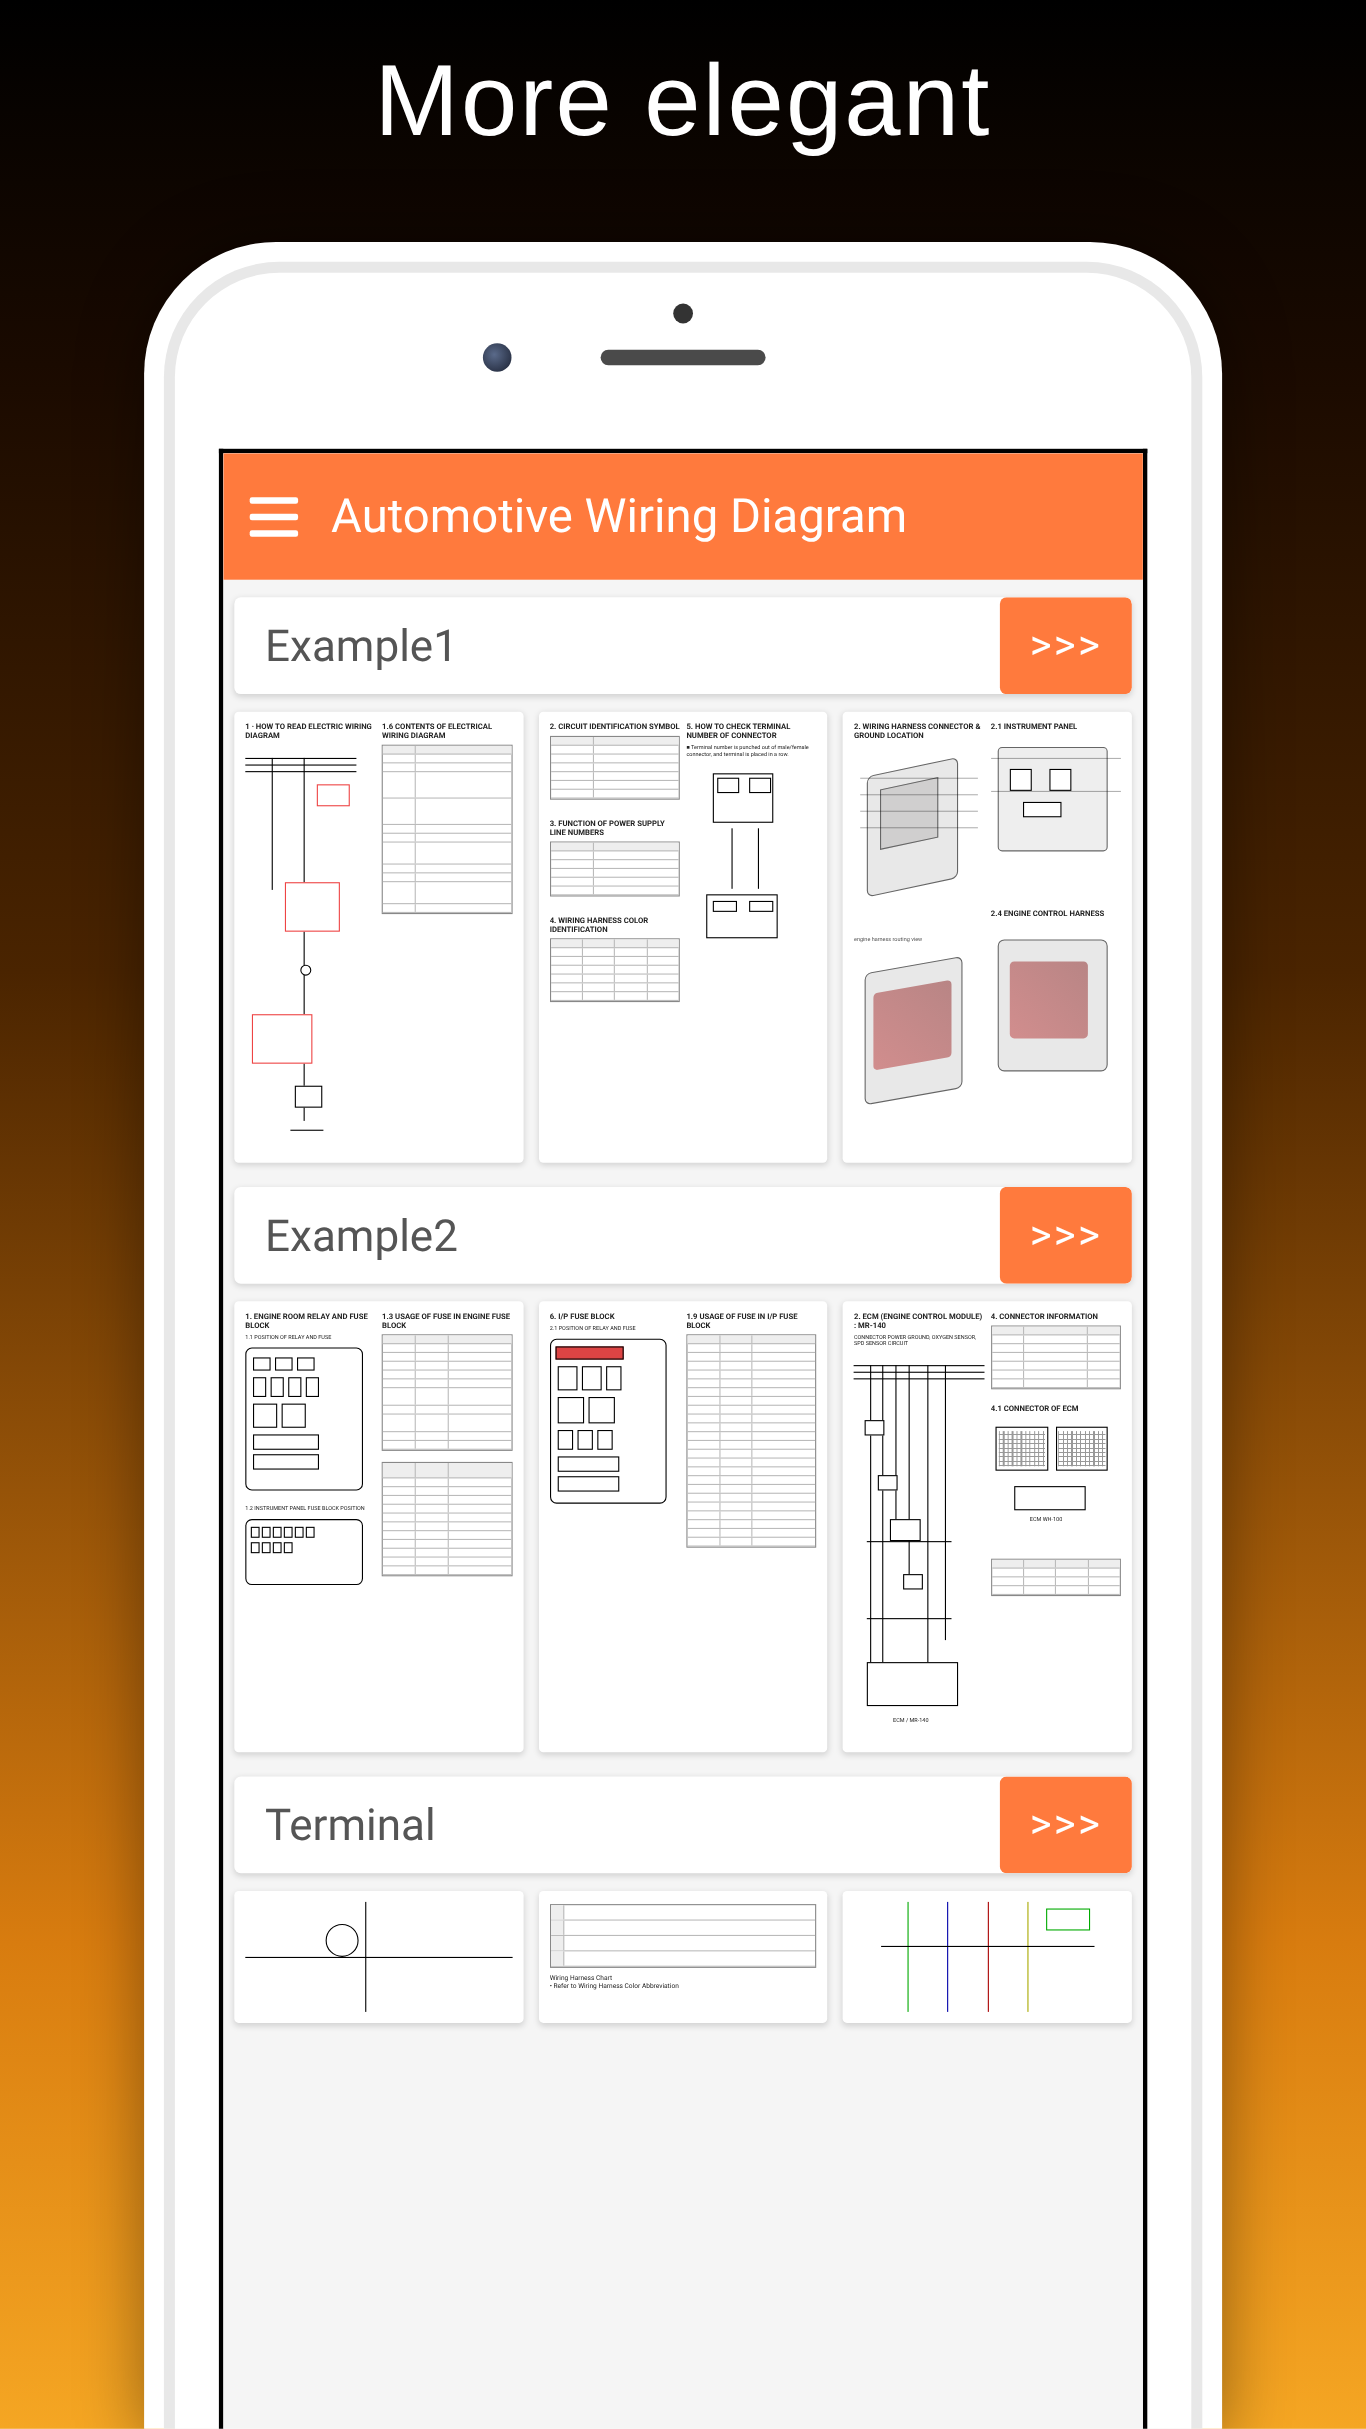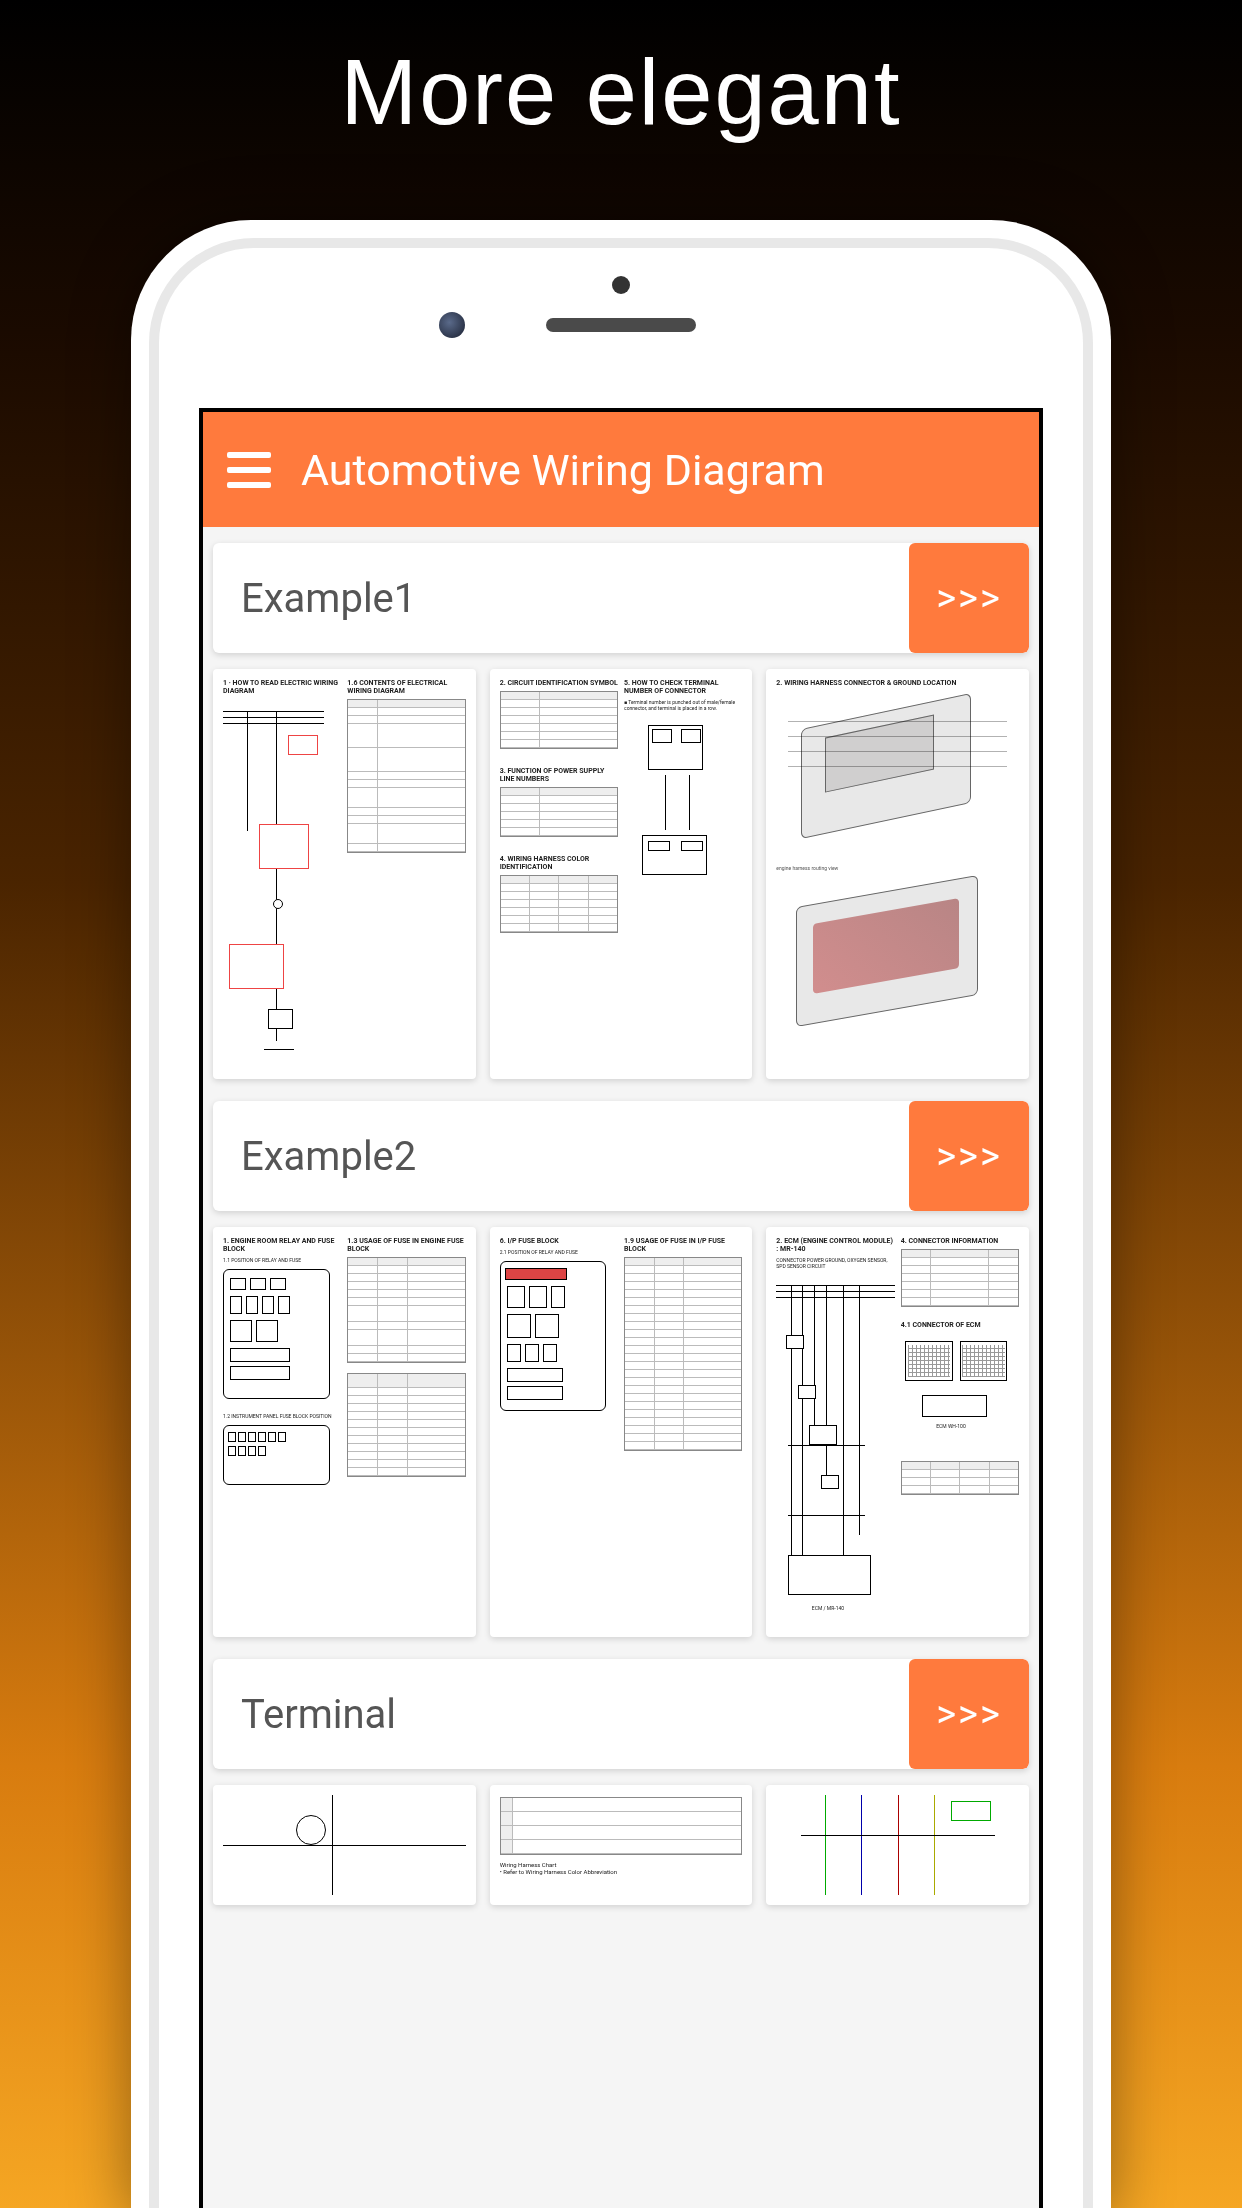--- a/index.html
+++ b/index.html
@@ -130,21 +130,21 @@
     padding: 16px 10px 0 10px;
   }
   .section-header {
     display: flex;
     align-items: stretch;
     background: #fff;
     border-radius: 6px;
     box-shadow: 0 2px 6px rgba(0,0,0,0.15);
     margin-bottom: 16px;
     overflow: hidden;
-    height: 110px;
+    height: 88px;
   }
   .section-title {
     flex: 1;
     display: flex;
     align-items: center;
     padding-left: 28px;
     font-size: 40px;
     color: #555;
   }
   .section-arrow {
@@ -447,20 +447,36 @@
                         <div class="mech-part" style="top:35px;left:20%;width:45%;height:55px;transform:skewY(-12deg);background:#d0cfcf;"></div>
                         <div class="wire-h" style="top:30px;left:5%;width:90%;opacity:0.3;"></div>
                         <div class="wire-h" style="top:45px;left:5%;width:90%;opacity:0.3;"></div>
                         <div class="wire-h" style="top:60px;left:5%;width:90%;opacity:0.3;"></div>
                         <div class="wire-h" style="top:75px;left:5%;width:90%;opacity:0.3;"></div>
                         <div style="position:absolute;bottom:0;left:0;right:0;font-size:5px;color:#555;">engine harness routing view</div>
                       </div>
                       <div class="dc-schematic" style="height:170px;margin-top:10px;">
                         <div class="mech-part" style="top:10px;left:8%;width:75%;height:120px;transform:skewY(-10deg);border-radius:6px;"></div>
                         <div style="position:absolute;top:30px;left:15%;width:60%;height:70px;background:linear-gradient(45deg,#b33,#822);opacity:0.5;transform:skewY(-10deg);border-radius:4px;"></div>
+                      </div>
+                    </div>
+                    <div class="dc-col">
+                      <div class="dc-title">2.1 INSTRUMENT PANEL</div>
+                      <div class="dc-schematic" style="height:150px;">
+                        <div class="mech-part" style="top:10px;left:5%;width:85%;height:95px;border-radius:4px;background:#eee;"></div>
+                        <div class="box" style="top:30px;left:15%;width:20px;height:20px;"></div>
+                        <div class="box" style="top:30px;left:45%;width:20px;height:20px;"></div>
+                        <div class="box" style="top:60px;left:25%;width:35px;height:14px;"></div>
+                        <div class="wire-h" style="top:20px;left:0;width:100%;opacity:0.3;"></div>
+                        <div class="wire-h" style="top:50px;left:0;width:100%;opacity:0.3;"></div>
+                      </div>
+                      <div class="dc-title" style="margin-top:8px;">2.4 ENGINE CONTROL HARNESS</div>
+                      <div class="dc-schematic" style="height:170px;">
+                        <div class="mech-part" style="top:15px;left:5%;width:85%;height:120px;border-radius:6px;"></div>
+                        <div style="position:absolute;top:35px;left:15%;width:60%;height:70px;background:linear-gradient(45deg,#b33,#822);opacity:0.5;border-radius:4px;"></div>
                       </div>
                     </div>
                   </div>
                 </div>
               </div>
             </div>
 
             <div class="section-header">
               <div class="section-title">Example2</div>
               <div class="section-arrow">&gt;&gt;&gt;</div>

